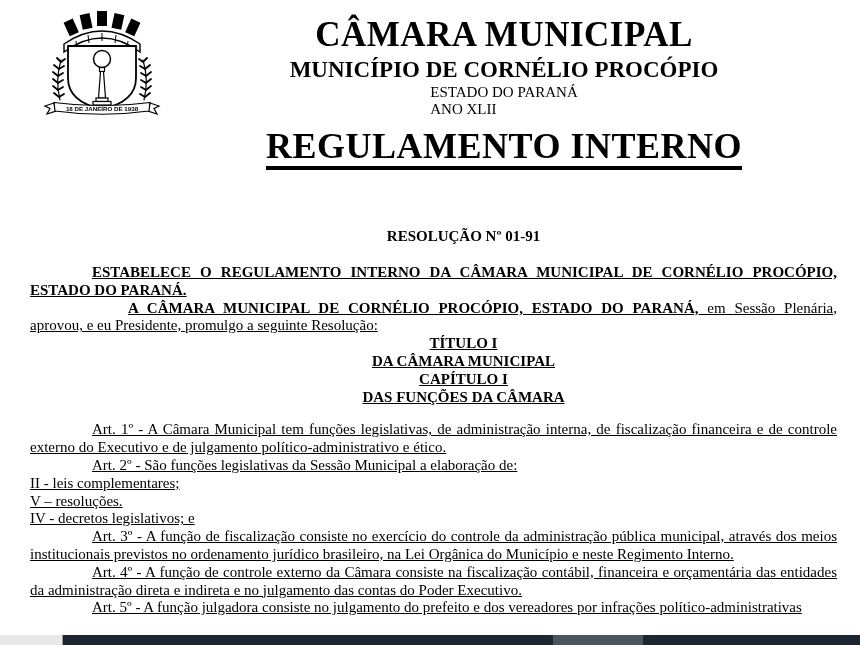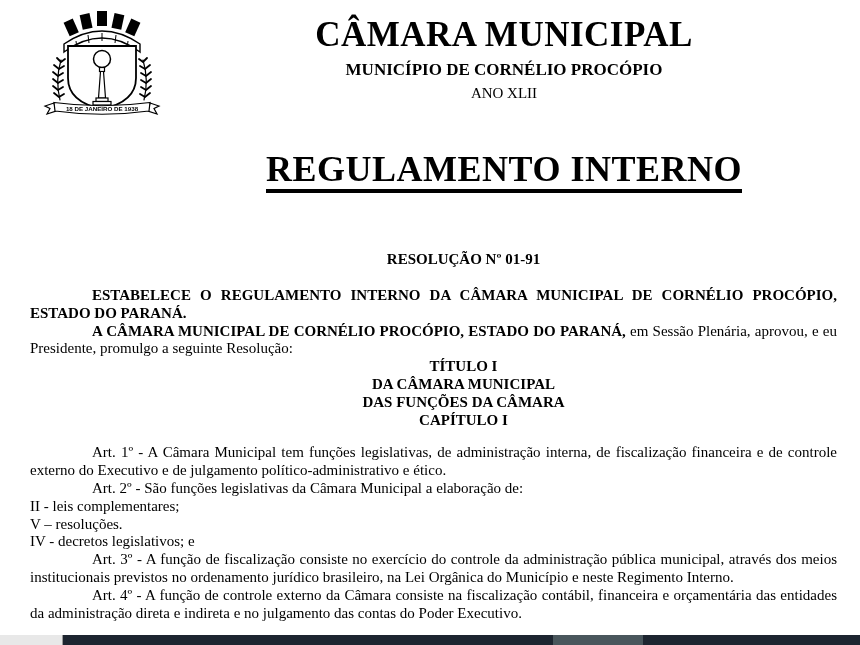--- a/index.html
+++ b/index.html
@@ -21,50 +21,49 @@
   }
   .titles {
     margin-left: 168px; margin-right: 20px;
     text-align: center;
   }
   .org-title {
     font-size: 35px; font-weight: bold; line-height: 42px;
     letter-spacing: 0.5px; white-space: nowrap;
   }
   .org-subtitle {
-    font-size: 17px; font-weight: bold; line-height: 28px;
+    font-size: 23px; font-weight: bold; line-height: 28px;
     white-space: nowrap;
     font-family: Liberation Serif, serif;
   }
   .state-year { display: inline-block; text-align: left; }
   .state-year div { font-size: 15px; line-height: 17px; white-space: nowrap; }
   .doc-title-wrap { margin-top: 8px; }
   .doc-title {
     display: inline-block;
     font-size: 36px; font-weight: bold; line-height: 40px;
     letter-spacing: 0.5px; white-space: nowrap;
     border-bottom: 4px solid #000;
-    margin-top: 39px;
   }
 
   
   .content {
     margin: 0 23px 0 30px;
     font-size: 15px; line-height: 17.8px;
   }
-  .content p { margin: 0; }
+  .content p { margin: 0; text-decoration: underline; }
   .res-heading {
     margin-top: 57px; margin-bottom: 19px;
     text-align: center; font-weight: bold;
     font-size: 15px; line-height: 18px;
     text-indent: 60px;
   }
   .just { text-align: justify; }
   .indent { text-indent: 62px; }
-  .bold { font-weight: bold; }
+  .bold { font-weight: bold; margin-left: 36px; }
   .section-heading {
     text-align: center; font-weight: bold; text-indent: 60px;
   }
   .gap-before { margin-top: 15px !important; }
 
   
   .taskbar {
     position: absolute; left: 0; bottom: 0;
     width: 860px; height: 10px;
     background: #1d2530;
@@ -130,48 +129,50 @@
           <path class="wh" stroke-width="1.2" d="M16,94.5 Q64,101 112,94.5 L111,103 Q64,109.5 17,103 Z"></path>
           <text x="64" y="102.5" text-anchor="middle" font-family="Liberation Sans, sans-serif" font-size="6.2" font-weight="bold">18 DE JANEIRO DE 1938</text>
         </g>
       </svg>
     </div>
 
     <div class="titles">
       <div class="org-title">CÂMARA MUNICIPAL</div>
       <div class="org-subtitle">MUNICÍPIO DE CORNÉLIO PROCÓPIO</div>
       <div class="state-year">
+        <div>ESTADO DO PARANÁ</div>
         <div>ANO XLII</div>
       </div>
       <div class="doc-title-wrap">
         <span class="doc-title">REGULAMENTO INTERNO</span>
       </div>
     </div>
   </div>
 
   <div class="content">
 
     <div class="res-heading">RESOLUÇÃO Nº 01-91</div>
 
     <p class="just indent bold">ESTABELECE O REGULAMENTO INTERNO DA CÂMARA MUNICIPAL DE CORNÉLIO PROCÓPIO, ESTADO DO PARANÁ.</p>
 
     <p class="just indent"><span class="bold">A CÂMARA MUNICIPAL DE CORNÉLIO PROCÓPIO, ESTADO DO PARANÁ,</span><span> em Sessão Plenária, aprovou, e eu Presidente, promulgo a seguinte Resolução:</span></p>
 
     <p class="section-heading">TÍTULO I</p>
     <p class="section-heading">DA CÂMARA MUNICIPAL</p>
+    <p class="section-heading">CAPÍTULO I</p>
     <p class="section-heading">DAS FUNÇÕES DA CÂMARA</p>
-    <p class="section-heading">CAPÍTULO I</p>
 
     <p class="just indent gap-before">Art. 1º - A Câmara Municipal tem funções legislativas, de administração interna, de fiscalização financeira e de controle externo do Executivo e de julgamento político-administrativo e ético.</p>
-    <p class="just indent">Art. 2º - São funções legislativas da Câmara Municipal a elaboração de:</p>
+    <p class="just indent">Art. 2º - São funções legislativas da Sessão Municipal a elaboração de:</p>
     <p>II - leis complementares;</p>
     <p>V – resoluções.</p>
     <p>IV - decretos legislativos; e</p>
     <p class="just indent">Art. 3º - A função de fiscalização consiste no exercício do controle da administração pública municipal, através dos meios institucionais previstos no ordenamento jurídico brasileiro, na Lei Orgânica do Município e neste Regimento Interno.</p>
     <p class="just indent">Art. 4º - A função de controle externo da Câmara consiste na fiscalização contábil, financeira e orçamentária das entidades da administração direta e indireta e no julgamento das contas do Poder Executivo.</p>
+    <p class="just indent">Art. 5º - A função julgadora consiste no julgamento do prefeito e dos vereadores por infrações político-administrativas</p>
   </div>
 
   <div class="taskbar">
     <div class="taskbar-corner"></div>
     <div class="taskbar-active"></div>
   </div>
 
 </div>
 
 </body></html>

